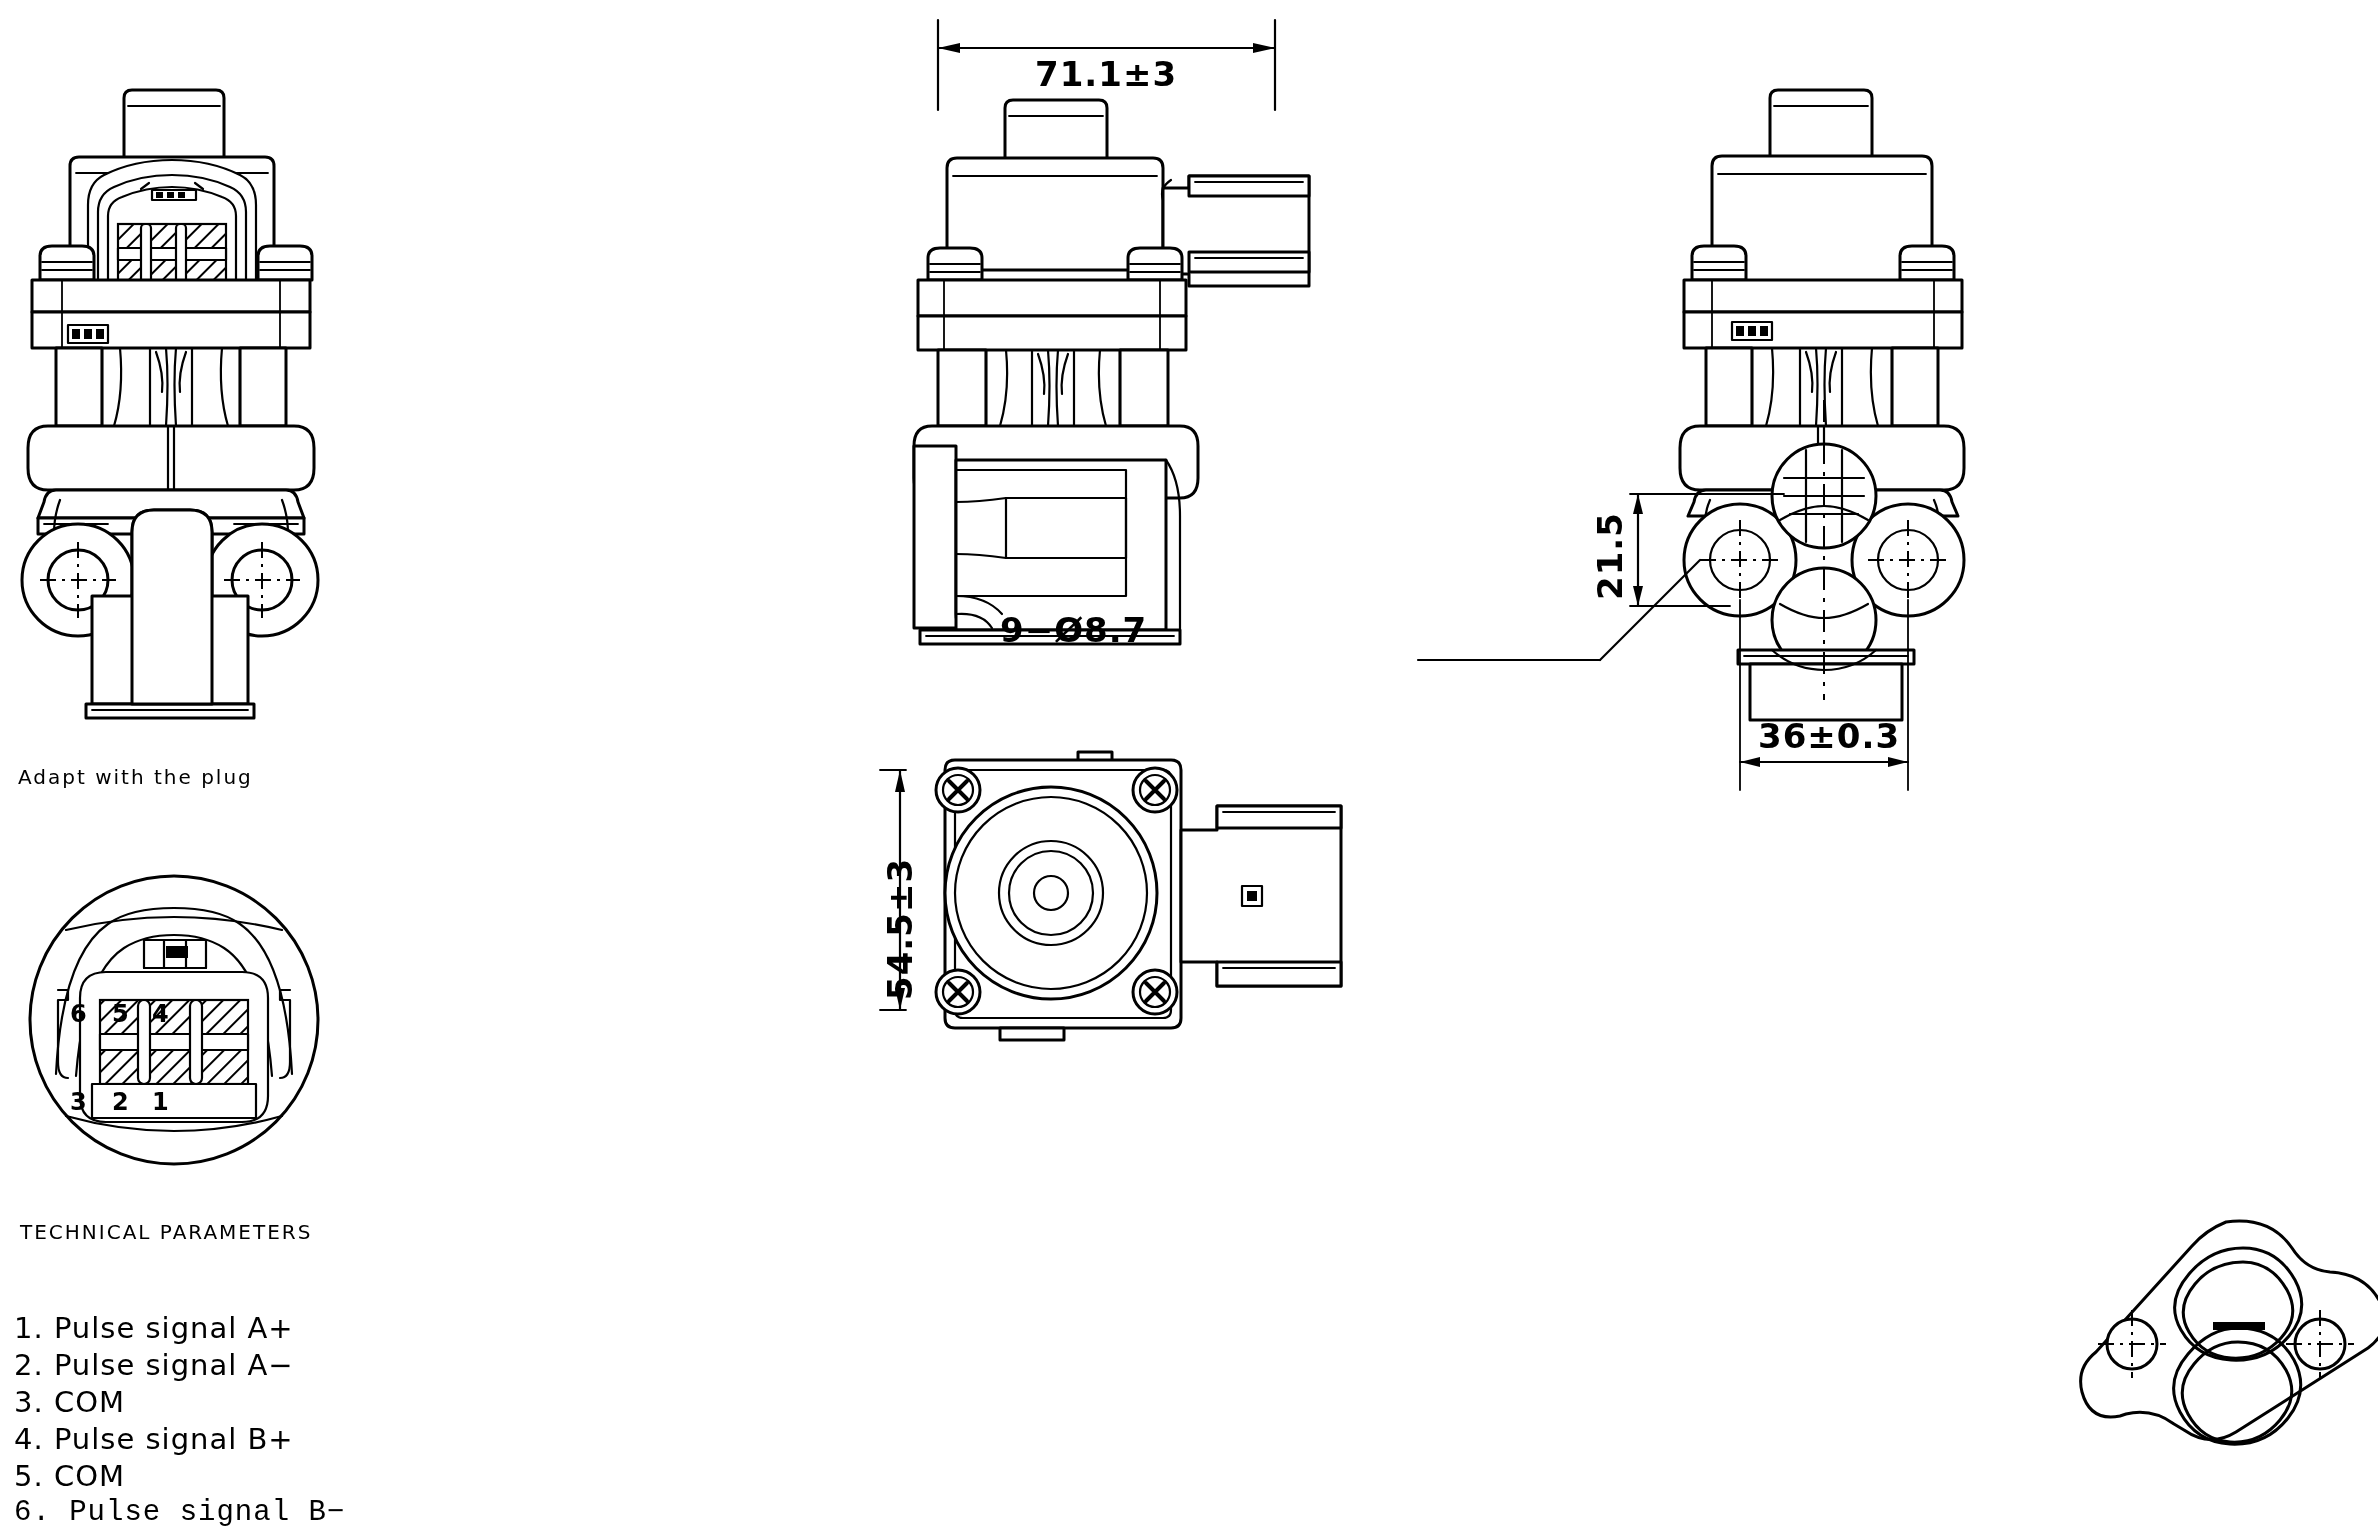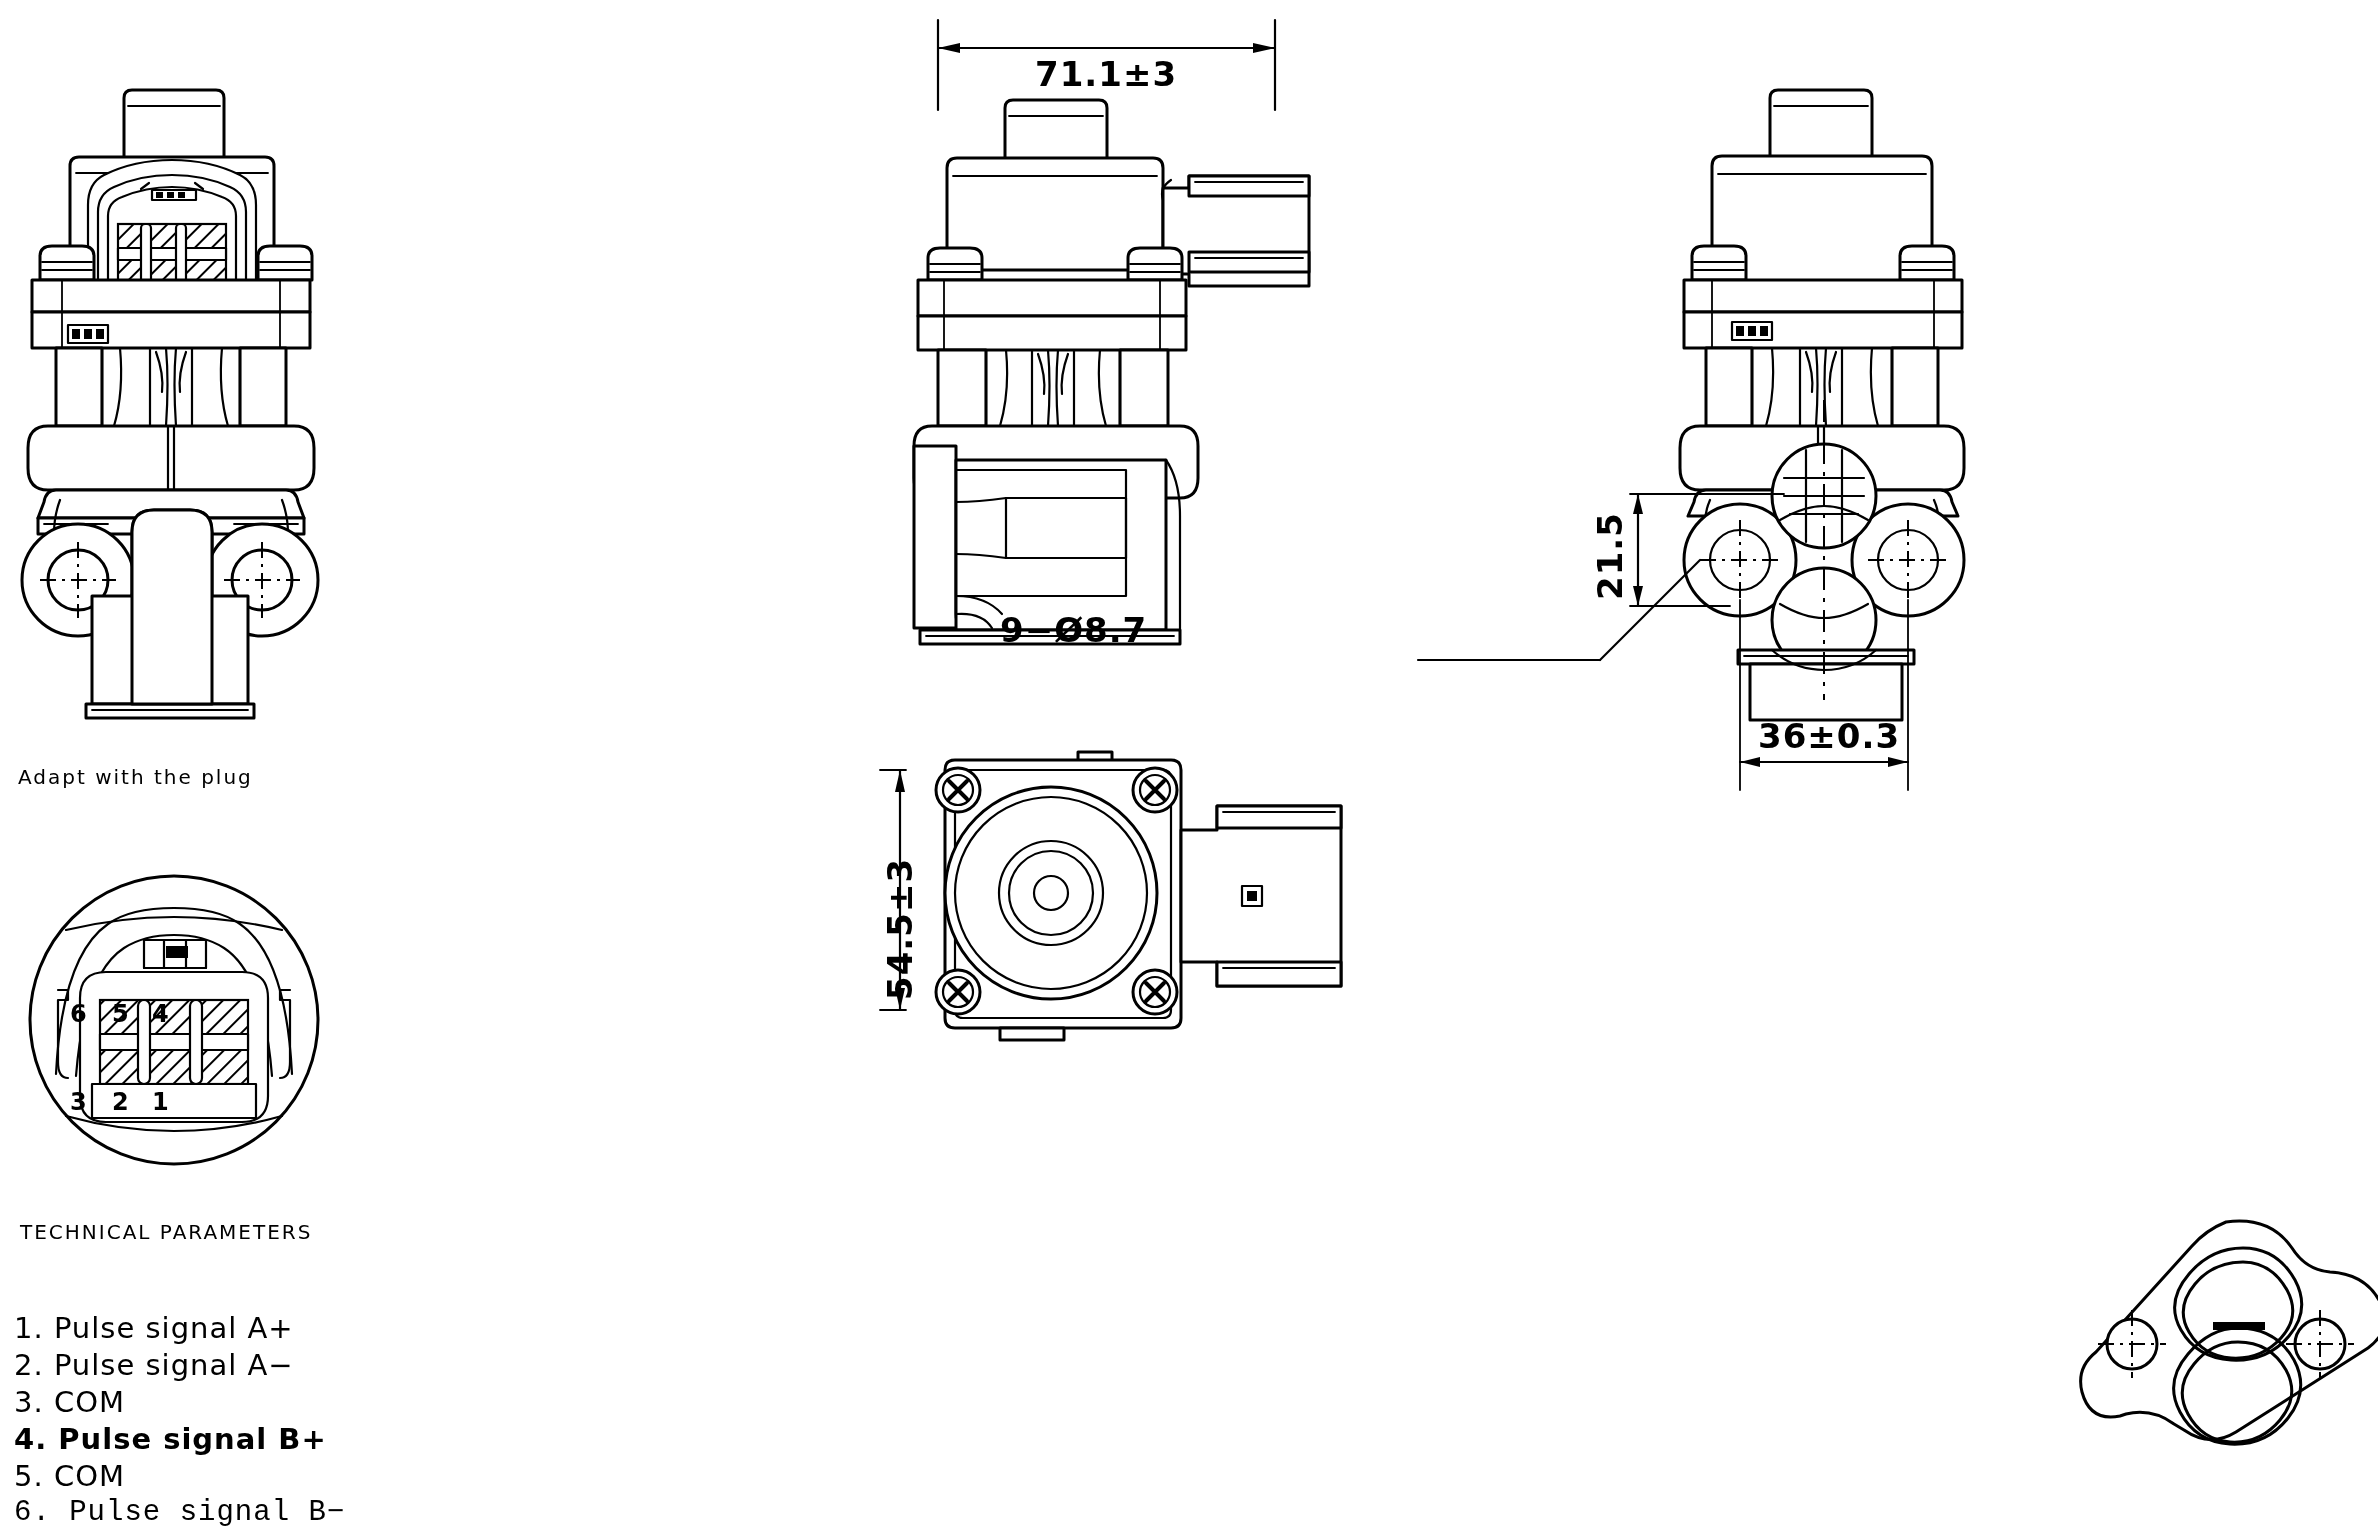--- a/index.html
+++ b/index.html
@@ -422,17 +422,17 @@
 
   <div class="txt pin-num" style="left:70px; top:1088px;">3</div>
   <div class="txt pin-num" style="left:112px; top:1088px;">2</div>
   <div class="txt pin-num" style="left:152px; top:1088px;">1</div>
 
   <div class="txt heading" style="left:20px; top:1220px;">TECHNICAL PARAMETERS</div>
 
   <div class="txt param-line" style="left:14px; top:1311px;">1. Pulse signal A+</div>
   <div class="txt param-line" style="left:14px; top:1348px;">2. Pulse signal A−</div>
   <div class="txt param-line" style="left:14px; top:1385px;">3. COM</div>
-  <div class="txt param-line" style="left:14px; top:1422px;font-weight:bold;">4. Pulse signal B+</div>
+  <div class="txt param-line" style="left:14px; top:1422px;">4. Pulse signal B+</div>
   <div class="txt param-line" style="left:14px; top:1459px;">5. COM</div>
   <div class="txt param-line" style="left:14px; top:1496px;font-family:Liberation Mono, monospace;">6. Pulse signal B−</div>
 
 </div>
 
 </body></html>

